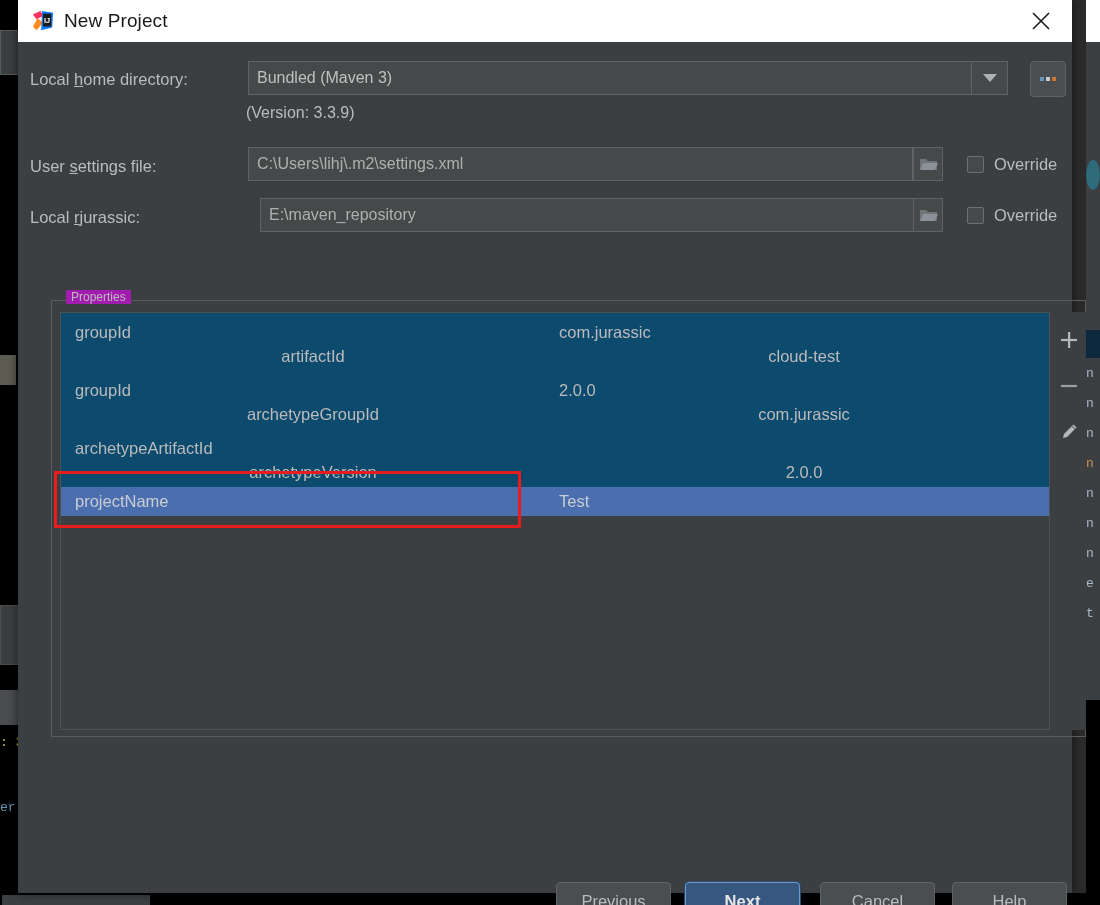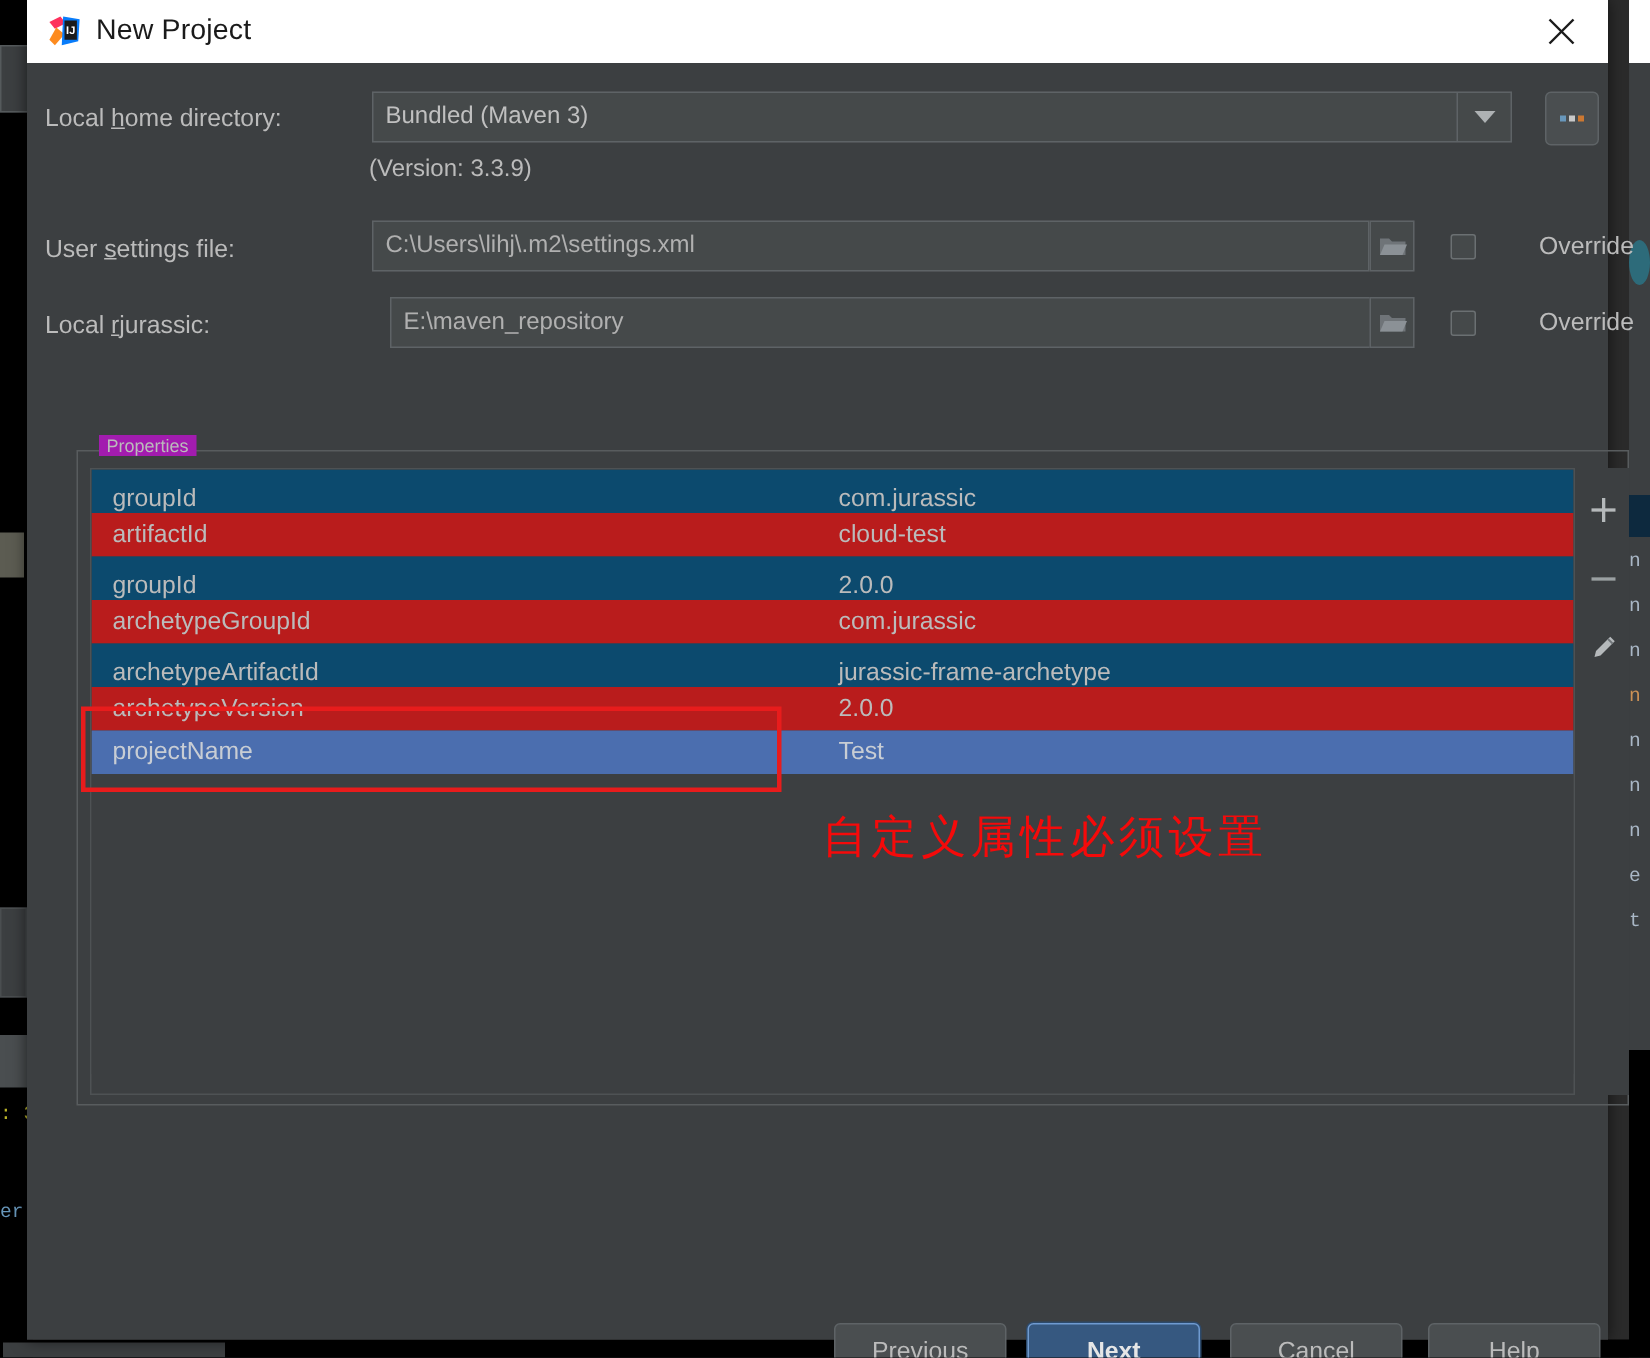--- a/index.html
+++ b/index.html
@@ -200,21 +200,20 @@
   .checkbox {
     width: 17px; height: 17px;
     background: #45494a;
     border: 1px solid #6b7072;
     border-radius: 2px;
     flex: none;
   }
   .checkbox-label {
     color: #bbbbbb;
     font-size: 16.5px;
-    margin-left: 32px;
   }
 
   
   .group {
     position: absolute;
     left: 33px; top: 258px;
     width: 1035px; height: 437px;
     border: 1px solid #585c5e;
   }
   .group-title {
@@ -234,21 +233,21 @@
     overflow: hidden;
   }
   .trow {
     position: relative;
     height: 29px;
     display: flex;
     align-items: center;
     cursor: default;
   }
   .trow.odd  { background: #0c4a6e; align-items: flex-end; }
-  .trow.even { background: #b91c1c; }
+  .trow.even { background: #0c4a6e; text-align: center; }
   .trow.sel  { background: #4b6eaf; }
   .tcell-key {
     width: 490px;
     padding-left: 14px;
     color: #bbbbbb;
     font-size: 16.5px;
     white-space: nowrap;
     overflow: hidden;
   }
   .tcell-val {
@@ -450,21 +449,20 @@
               <div class="trow odd">
                 <div class="tcell-key">groupId</div>
                 <div class="tcell-val">2.0.0</div>
               </div>
               <div class="trow even">
                 <div class="tcell-key">archetypeGroupId</div>
                 <div class="tcell-val">com.jurassic</div>
               </div>
               <div class="trow odd">
                 <div class="tcell-key">archetypeArtifactId</div>
-                <div class="tcell-val">jurassic-frame-archetype</div>
               </div>
               <div class="trow even">
                 <div class="tcell-key">archetypeVersion</div>
                 <div class="tcell-val">2.0.0</div>
               </div>
               <div class="trow sel">
                 <div class="tcell-key">projectName</div>
                 <div class="tcell-val">Test</div>
               </div>
             </div>
@@ -487,21 +485,20 @@
             <svg width="20" height="20" viewBox="0 0 20 20">
               <path d="M14.5 2.5l3 3-9.5 9.5-4 1 1-4z" fill="#b5b9bb"></path>
               <path d="M13 4l3 3" stroke="#6f7478" stroke-width="1.2"></path>
             </svg>
           </div>
         </div>
 
         <div class="annot-rect" style="left:2px; top:170px; width:467px; height:57px;"></div>
       </div>
 
-      <div class="annot-text">自定义属性必须设置</div>
 
       <div class="btnbar">
         <div class="btn" style="left:538px; width:115px;">Previous</div>
         <div class="btn primary" style="left:667px; width:115px;">Next</div>
         <div class="btn" style="left:802px; width:115px;">Cancel</div>
         <div class="btn" style="left:934px; width:115px;">Help</div>
       </div>
 
     </div>
   </div>

